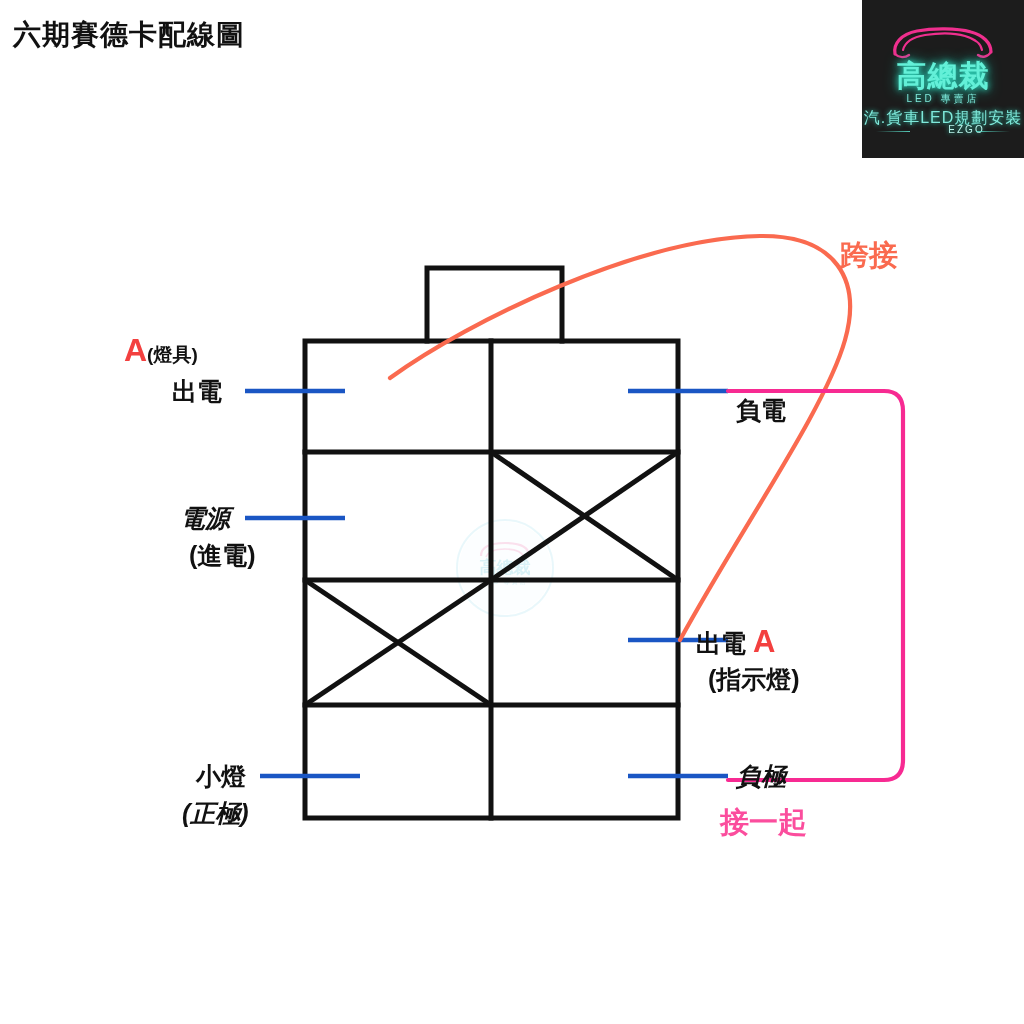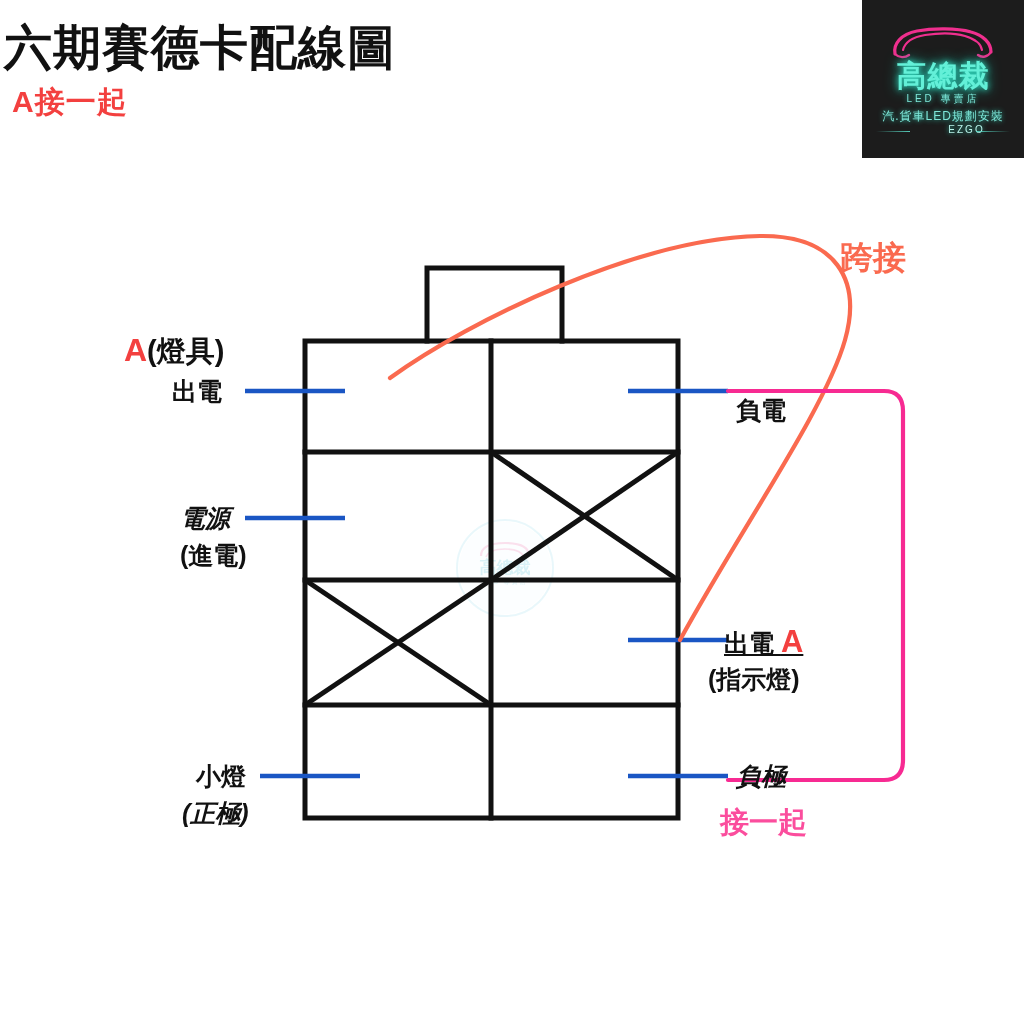--- a/index.html
+++ b/index.html
@@ -15,23 +15,23 @@
     position: relative;
     width: 1024px;
     height: 1024px;
     background: #ffffff;
     overflow: hidden;
   }
 
   
   #title {
     position: absolute;
-    left: 4px;
+    left: 13px;
     top: 16px;
-    font-size: 48px;
+    font-size: 28px;
     font-weight: bold;
     color: #111111;
     letter-spacing: 1px;
     white-space: nowrap;
   }
   #subtitle {
     position: absolute;
     left: 12px;
     top: 82px;
     font-size: 30px;
@@ -81,21 +81,21 @@
     color: #7fe8da;
     letter-spacing: 3px;
     text-shadow: 0 0 5px #35e0c4;
   }
   #logo-sub2 {
     position: absolute;
     left: 0;
     right: 0;
     top: 108px;
     text-align: center;
-    font-size: 12px;
+    font-size: 16px;
     color: #7fe8da;
     letter-spacing: 1px;
     text-shadow: 0 0 5px #35e0c4;
   }
   #logo-sub3 {
     position: absolute;
     left: 0;
     right: 0;
     top: 124px;
     text-align: center;
@@ -139,40 +139,39 @@
 
   .lbl-a-big {
     position: absolute;
     font-size: 32px;
     font-weight: bold;
     color: #f3403f;
     white-space: nowrap;
   }
   .lbl-orange {
     position: absolute;
-    font-size: 33px;
+    font-size: 29px;
     font-weight: bold;
     color: #fa6a4f;
     white-space: nowrap;
   }
   .lbl-pink {
     position: absolute;
     font-size: 29px;
     font-weight: bold;
     color: #fb4d9d;
     white-space: nowrap;
   }
 </style>
 </head>
 <body>
 
 <div id="page">
 
   <div id="title">六期賽德卡配線圖</div>
-  <div id="subtitle">A接一起</div>
 
   <div id="logo">
     <svg id="logo-car" viewBox="0 0 112 40">
       <path d="M8 32 C6 22 14 12 30 9 C46 6 70 6 84 10 C96 13 104 21 104 30" fill="none" stroke="#ef2f8e" stroke-width="3.2" stroke-linecap="round"></path>
       <path d="M16 28 C18 20 26 15 38 13 C52 11 68 11 78 14 C88 17 94 22 95 28" fill="none" stroke="#ef2f8e" stroke-width="2.2" stroke-linecap="round"></path>
       <path d="M8 32 C12 36 18 36 22 33" fill="none" stroke="#ef2f8e" stroke-width="2.4" stroke-linecap="round"></path>
       <path d="M104 30 C101 35 95 36 91 33" fill="none" stroke="#ef2f8e" stroke-width="2.4" stroke-linecap="round"></path>
     </svg>
     <div id="logo-brand">高總裁</div>
     <div id="logo-sub1">LED 專賣店</div>
@@ -226,33 +225,33 @@
       <line x1="628" y1="776" x2="728" y2="776"></line>
     </g>
 
     <path d="M390 378 C470 320 640 238 760 236 C836 235 862 280 845 340
              C826 408 740 530 680 640" fill="none" stroke="#fa6a4f" stroke-width="4.2" stroke-linecap="round"></path>
 
     <path d="M728 391 L884 391 Q903 391 903 411 L903 760 Q903 780 884 780 L728 780" fill="none" stroke="#f72a92" stroke-width="4.2" stroke-linecap="round"></path>
   </svg>
 
   <div class="lbl-a-big" style="left:124px; top:332px;">
-    <span>A</span><span class="lbl" style="position:static; font-size:29px;">(燈具)</span>
+    <span>A</span><span class="lbl" style="position:static; font-size:19px;">(燈具)</span>
   </div>
   <div class="lbl left" style="left:172px; top:377px;">出電</div>
 
   <div class="lbl left" style="left:180px; top:504px;font-style:italic;">電源</div>
-  <div class="lbl left" style="left:180px; top:541px;">(進電)</div>
+  <div class="lbl left" style="left:189px; top:541px;">(進電)</div>
 
   <div class="lbl left" style="left:196px; top:762px;">小燈</div>
   <div class="lbl left" style="left:182px; top:799px;font-style:italic;">(正極)</div>
 
   <div class="lbl right" style="left:736px; top:396px;">負電</div>
 
-  <div class="lbl right" style="left:724px; top:624px;text-decoration:underline;">
+  <div class="lbl right" style="left:696px; top:624px;">
     <span>出電</span>
     <span class="red">A</span>
   </div>
   <div class="lbl right" style="left:708px; top:665px;text-align:right;">(指示燈)</div>
 
   <div class="lbl right" style="left:736px; top:762px;font-style:italic;">負極</div>
 
   <div class="lbl-orange" style="left:840px; top:236px;">跨接</div>
   <div class="lbl-pink" style="left:720px; top:803px;text-align:right;">接一起</div>
 

